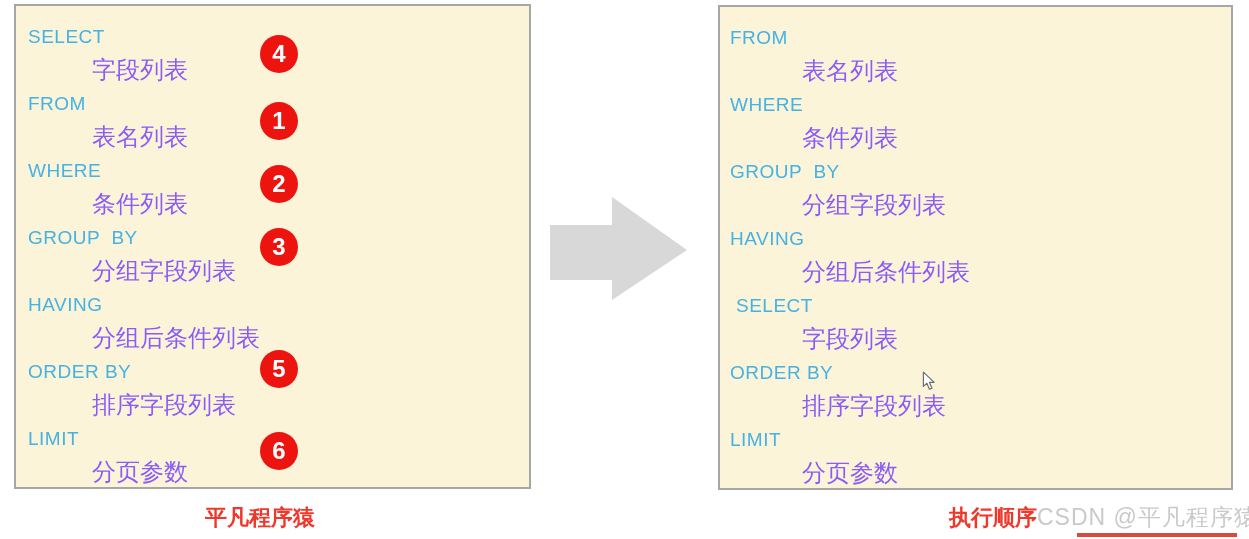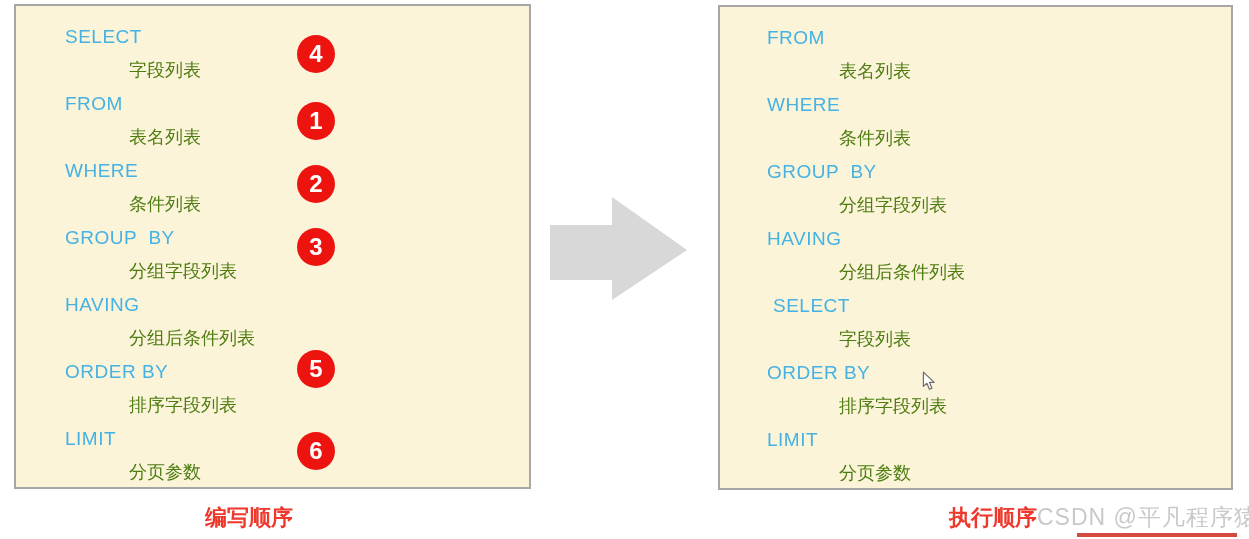--- a/index.html
+++ b/index.html
@@ -11,32 +11,32 @@
     overflow:hidden;
   }
   .panel{
     position:absolute;
     box-sizing:border-box;
     background:#fbf4d9;
     border:2px solid #a6a6a6;
   }
   .panel-left{left:14px;top:4px;width:517px;height:485px;padding:14px 0 0 12px;}
   .panel-right{left:718px;top:5px;width:515px;height:485px;padding:14px 0 0 10px;}
-  .group{position:relative;height:67px;margin-left:37px;}
+  .group{position:relative;height:67px;}
   .kw{
     font-size:19px;
     line-height:33px;
     color:#45b2e3;
     white-space:pre;
     letter-spacing:0.5px;
   }
   .desc{
-    font-size:18px;
+    font-size:24px;
     line-height:34px;
-    color:#4d7c0f;
+    color:#8b5cf6;
     padding-left:64px;
     white-space:pre;
   }
   .panel-right .desc{padding-left:72px;}
   .panel-right .group:nth-child(5) .kw{padding-left:6px;}
   .badge{
     position:absolute;
     left:232px;top:50%;
     transform:translateY(-50%);
     width:38px;height:38px;
@@ -152,21 +152,21 @@
     <div class="group">
       <div class="kw">LIMIT</div>
       <div class="desc">分页参数</div>
     </div>
   </div>
 
   <svg class="cursor" viewBox="0 0 16 22" xmlns="http://www.w3.org/2000/svg">
     <path d="M1.5,1 L1.5,16.2 L5.2,12.9 L7.9,19.3 L10.6,18.1 L7.9,11.9 L13,11.9 Z" fill="#ffffff" stroke="#6e6e6e" stroke-width="1.3" stroke-linejoin="round"></path>
   </svg>
 
-  <div class="caption caption-left">编写顺序</div>
+  <div class="caption caption-left">平凡程序猿</div>
 
   <div class="caption-right-cluster">
     <span class="caption-right">执行顺序</span>
     <span class="watermark">CSDN @平凡程序猿~</span>
   </div>
 
   <div class="watermark-underline"></div>
 
 </div>
 

